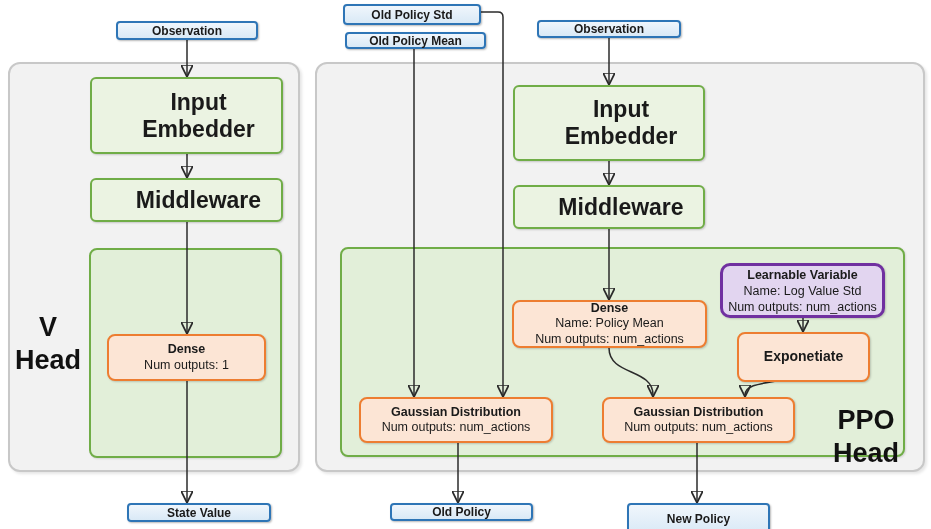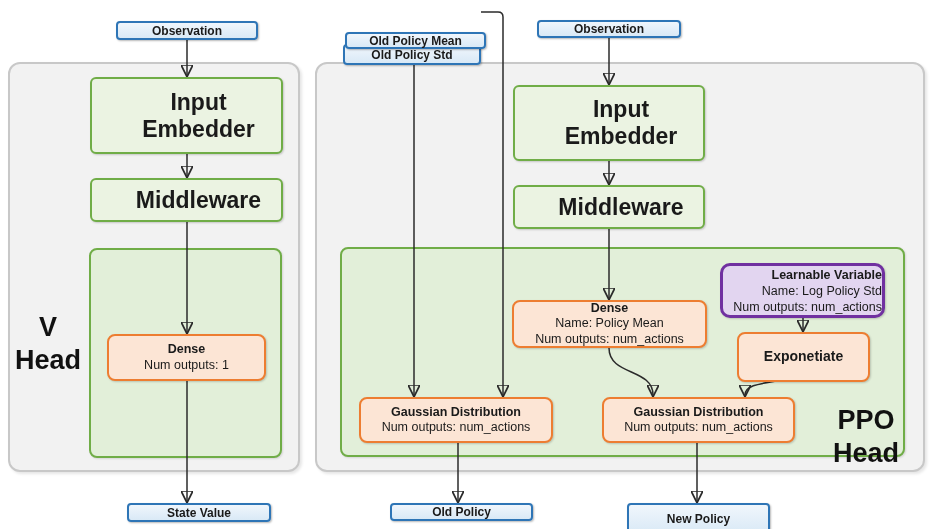--- a/index.html
+++ b/index.html
@@ -36,21 +36,20 @@
   .orange {
     background:var(--orange-fill); border:2.5px solid var(--orange-border);
     border-radius:8px; font-size:12.5px; line-height:15.5px;
     box-shadow:1px 1px 2px rgba(0,0,0,.18);
     text-align:right;
   }
   .purple {
     background:var(--purple-fill); border:3px solid var(--purple-border);
     border-radius:10px; font-size:12.5px; line-height:16px;
     box-shadow:1px 1px 2px rgba(0,0,0,.18);
-    align-items:flex-end;
   }
   .title { font-weight:bold; }
   .sub { font-weight:normal; }
   .panel-label {
     position:absolute; font-weight:bold; font-size:27px; line-height:33px;
     text-align:center; color:#111;
   }
   svg.connectors { position:absolute; left:0; top:0; pointer-events:none; }
   svg.connectors path { fill:none; stroke:#2b2b2b; stroke-width:1.5; }
 </style>
@@ -100,21 +99,21 @@
     <span class="sub">Num outputs: 1</span>
   </div>
   <div class="panel-label" style="left:8px; top:311px; width:80px;">
     <div>V</div>
     <div>Head</div>
   </div>
   <div class="box blue" style="left:127px; top:503px; width:144px; height:19px;">
     <span>State Value</span>
   </div>
 
-  <div class="box blue" style="left:343px; top:4px; width:138px; height:21px;margin-top:40px;">
+  <div class="box blue" style="left:343px; top:4px; width:138px; height:21px;">
     <span>Old Policy Std</span>
   </div>
   <div class="box blue" style="left:345px; top:32px; width:141px; height:17px;">
     <span>Old Policy Mean</span>
   </div>
   <div class="box blue" style="left:537px; top:20px; width:144px; height:18px;">
     <span>Observation</span>
   </div>
   <div class="box green-box" style="left:513px; top:85px; width:192px; height:76px;">
     <span>Input Embedder</span>
@@ -122,21 +121,21 @@
   <div class="box green-box" style="left:513px; top:185px; width:192px; height:44px;">
     <span>Middleware</span>
   </div>
   <div class="box orange" style="left:512px; top:300px; width:195px; height:48px;">
     <span class="title">Dense</span>
     <span class="sub">Name: Policy Mean</span>
     <span class="sub">Num outputs: num_actions</span>
   </div>
   <div class="box purple" style="left:720px; top:263px; width:165px; height:55px;">
     <span class="title">Learnable Variable</span>
-    <span class="sub">Name: Log Policy Std</span>
+    <span class="sub">Name: Log Value Std</span>
     <span class="sub">Num outputs: num_actions</span>
   </div>
   <div class="box orange" style="left:737px; top:332px; width:133px; height:50px; font-size:14px;">
     <span class="title">Exponetiate</span>
   </div>
   <div class="box orange" style="left:359px; top:397px; width:194px; height:46px;">
     <span class="title">Gaussian Distribution</span>
     <span class="sub">Num outputs: num_actions</span>
   </div>
   <div class="box orange" style="left:602px; top:397px; width:193px; height:46px;">

